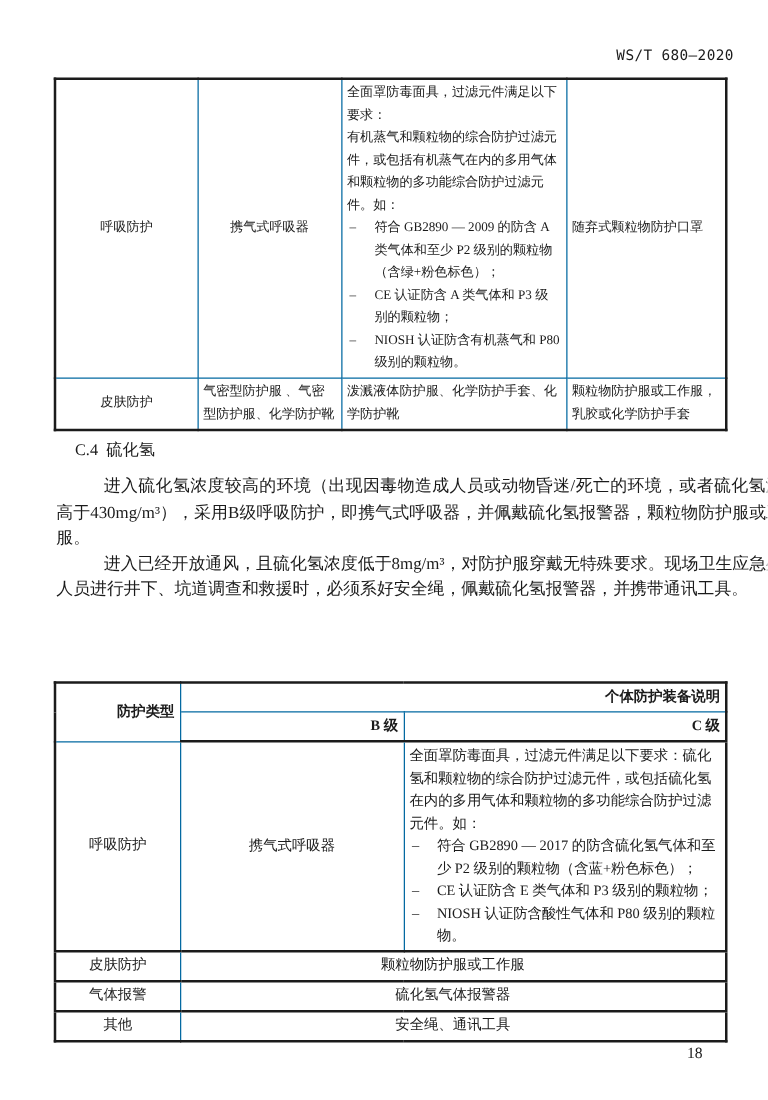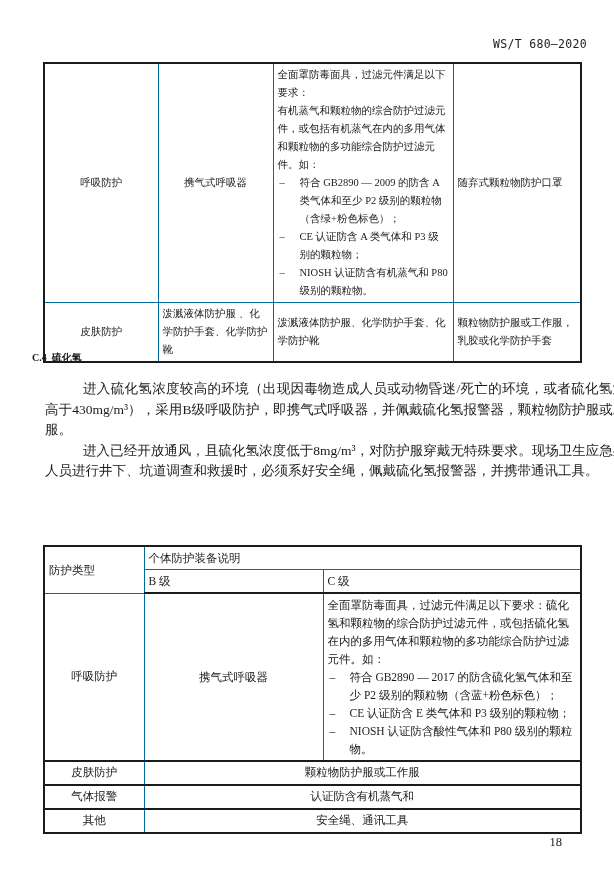--- a/index.html
+++ b/index.html
@@ -21,25 +21,25 @@
   .cc{text-align:center;vertical-align:middle;font-family:Liberation Mono, monospace;}
   .lc{text-align:left;vertical-align:top;padding:3px 5px;}
   .tc-top{vertical-align:top;text-align:center;padding-top:3px;}
   .li{display:flex;}
   .li .dash{flex:0 0 20px;padding-left:2px;}
   .li .it{flex:1;}
   .t2h1{height:15px;}
   .t2h2{height:18px;}
   .t2r1{height:160px;}
   .t2s{height:16px;}
-  .tbl2 .hd{font-weight:normal;text-align:left;vertical-align:middle;}
+  .tbl2 .hd{font-weight:bold;text-align:right;vertical-align:middle;}
   .tbl2 tr.t2h2 td{border-bottom:2px solid #1b1b1b;}
   .tbl2 tr.t2s td{border-top:2px solid #1b1b1b;}
   
-  .sec-h{position:absolute;left:32px;top:351px;font-size:10px;font-weight:bold;white-space:pre;}
+  .sec-h{position:absolute;left:60px;top:351px;font-size:13px;font-weight:normal;white-space:pre;}
   .paras{position:absolute;left:5px;top:379px;width:595px;font-size:13.5px;line-height:20.5px;text-align:justify;margin-left:40px;}
   .paras p{margin:0;text-indent:38px;}
   .tbl-title{
     position:absolute;left:43px;top:520px;width:537px;text-align:center;
     font-weight:bold;font-size:12.5px;white-space:pre;
   }
   .page-num{position:absolute;top:835px;right:52px;font-size:12.5px;text-align:right;}
 </style>
 </head>
 <body>
@@ -72,21 +72,21 @@
           </div>
           <div class="li">
             <span class="dash">–</span>
             <span class="it">NIOSH 认证防含有机蒸气和 P80 级别的颗粒物。</span>
           </div>
         </td>
         <td class="lc">随弃式颗粒物防护口罩</td>
       </tr>
       <tr class="t1r2">
         <td class="cc">皮肤防护</td>
-        <td>泼溅液体防护服 、化学防护手套、化学防护靴</td>
+        <td>气密型防护服 、气密型防护服、化学防护靴</td>
         <td>泼溅液体防护服、化学防护手套、化学防护靴</td>
         <td>颗粒物防护服或工作服，乳胶或化学防护手套</td>
       </tr>
     </tbody>
   </table>
 
   <div class="sec-h">C.4  硫化氢</div>
 
   <div class="paras">
     <p>进入硫化氢浓度较高的环境（出现因毒物造成人员或动物昏迷/死亡的环境，或者硫化氢浓度高于430mg/m³），采用B级呼吸防护，即携气式呼吸器，并佩戴硫化氢报警器，颗粒物防护服或工作服。</p>
@@ -127,21 +127,21 @@
             <span class="it">NIOSH 认证防含酸性气体和 P80 级别的颗粒物。</span>
           </div>
         </td>
       </tr>
       <tr class="t2s">
         <td class="cc">皮肤防护</td>
         <td class="cc" colspan="2">颗粒物防护服或工作服</td>
       </tr>
       <tr class="t2s">
         <td class="cc">气体报警</td>
-        <td class="cc" colspan="2">认证防含有机蒸气和</td>
+        <td class="cc" colspan="2">硫化氢气体报警器</td>
       </tr>
       <tr class="t2s">
         <td class="cc">其他</td>
         <td class="cc" colspan="2">安全绳、通讯工具</td>
       </tr>
     </tbody>
   </table>
 
   <div class="page-num">18</div>
 

